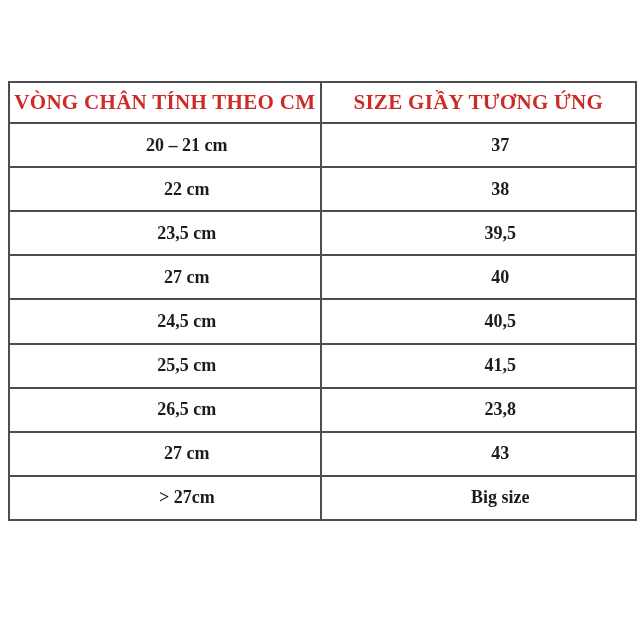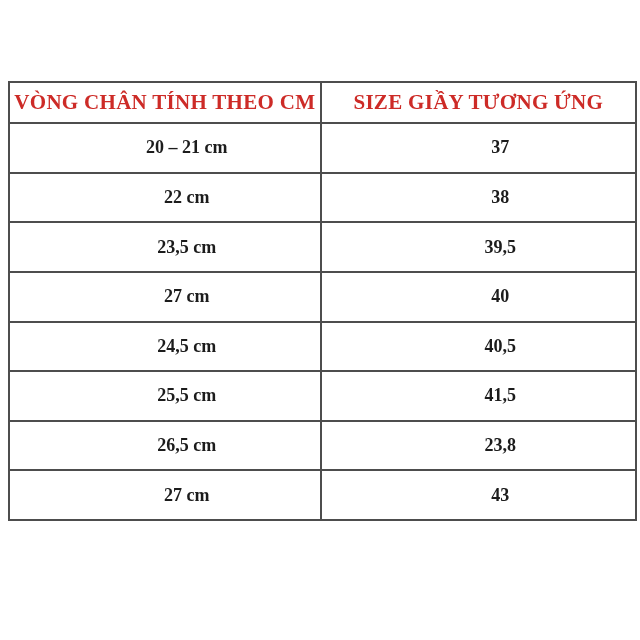--- a/index.html
+++ b/index.html
@@ -90,15 +90,19 @@
         <td>41,5</td>
       </tr>
       <tr>
         <td>26,5 cm</td>
         <td>23,8</td>
       </tr>
       <tr>
         <td>27 cm</td>
         <td>43</td>
       </tr>
+      <tr>
+        <td>&gt; 27cm</td>
+        <td>Big size</td>
+      </tr>
     </tbody>
   </table>
 </div>
 
 </body></html>

